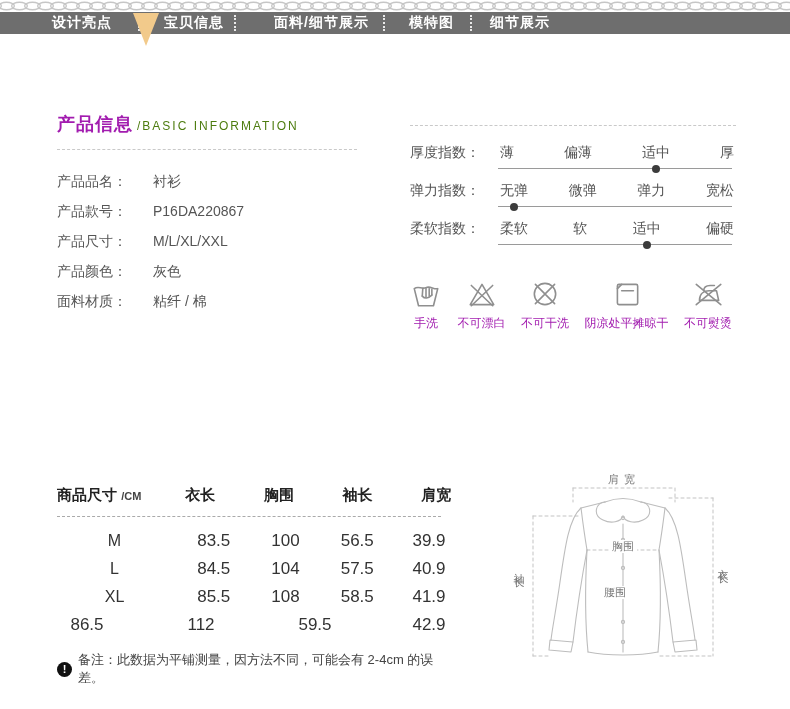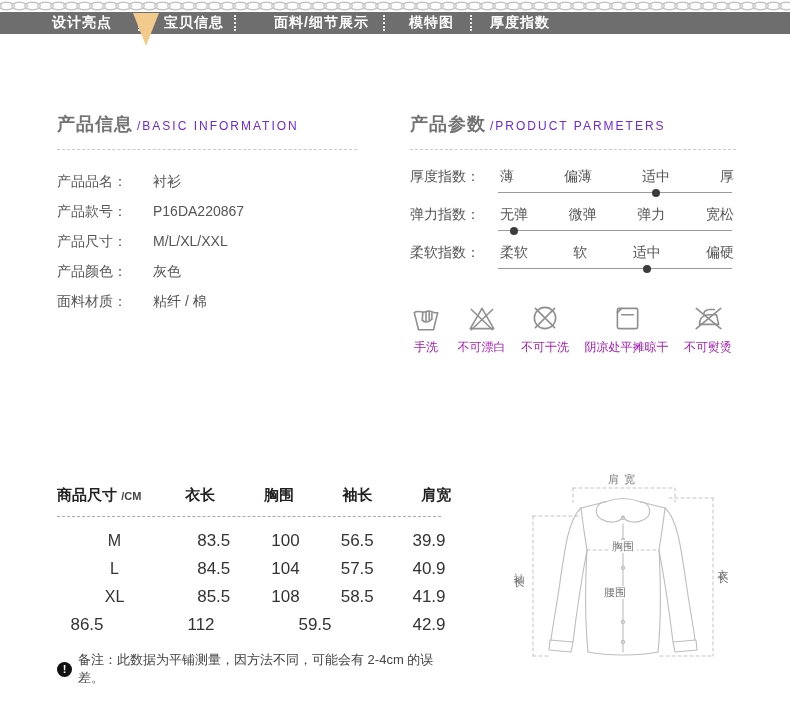--- a/index.html
+++ b/index.html
@@ -17,22 +17,22 @@
   .marker{position:absolute;left:-31px;top:-1px;width:0;height:0;
           border-left:13px solid transparent;border-right:13px solid transparent;
           border-top:33px solid #f2ca8b;}
   .nav-sep{height:16px;border-left:2px dotted #fff;opacity:.85;}
   .ml52{margin-left:52px}.ml40{margin-left:24px}.ml38{margin-left:38px}
   .ml26{margin-left:26px}.ml24{margin-left:24px}.ml18{margin-left:18px}
   .ml16{margin-left:16px}.ml14{margin-left:14px}.ml10{margin-left:10px}
 
   
   .sec-head{display:flex;align-items:baseline;}
-  .sec-title{font-size:18px;font-weight:bold;color:#737373;letter-spacing:1px;}
-  .sec-title-en{font-size:12px;color:#6d28d9;letter-spacing:2px;margin-left:4px;}
+  .sec-title{font-size:18px;font-weight:bold;color:#a21caf;letter-spacing:1px;}
+  .sec-title-en{font-size:12px;color:#4d7c0f;letter-spacing:2px;margin-left:4px;}
   .dashed{border-bottom:1px dashed #c9c9c9;margin-top:13px;}
 
   
   .left-col{position:absolute;left:57px;top:112px;width:330px;}
   .fields{margin-top:16px;}
   .field-row{height:30px;line-height:30px;font-size:14px;color:#555;}
   .field-label{display:inline-block;width:96px;}
 
   
   .right-col{position:absolute;left:410px;top:112px;width:326px;}
@@ -95,21 +95,21 @@
     <div class="nav-sep ml26"></div>
     <div class="tab active ml40">
       <span class="marker"></span>
       <span>宝贝信息</span>
     </div>
     <div class="nav-sep ml10"></div>
     <div class="tab ml38">面料/细节展示</div>
     <div class="nav-sep ml14"></div>
     <div class="tab ml24">模特图</div>
     <div class="nav-sep ml16"></div>
-    <div class="tab ml18">厚度指数</div>
+    <div class="tab ml18">细节展示</div>
   </div>
 
   <section class="left-col">
     <div class="sec-head">
       <span class="sec-title">产品信息</span>
       <span class="sec-title-en">/BASIC INFORMATION</span>
     </div>
     <div class="dashed" style="width:300px"></div>
     <div class="fields">
       <div class="field-row">
@@ -124,24 +124,20 @@
       <div class="field-row">
         <span class="field-label">产品颜色：</span><span>灰色</span>
       </div>
       <div class="field-row">
         <span class="field-label">面料材质：</span><span>粘纤 / 棉</span>
       </div>
     </div>
   </section>
 
   <section class="right-col">
-    <div class="sec-head">
-      <span class="sec-title">产品参数</span>
-      <span class="sec-title-en">/PRODUCT PARMETERS</span>
-    </div>
     <div class="dashed" style="width:326px"></div>
 
     <div class="indexes">
       <div class="idx-row">
         <span class="idx-label">厚度指数：</span>
         <div class="scale">
           <div class="opts">
             <span class="opt">薄</span>
             <span class="opt">偏薄</span>
             <span class="opt">适中</span>

